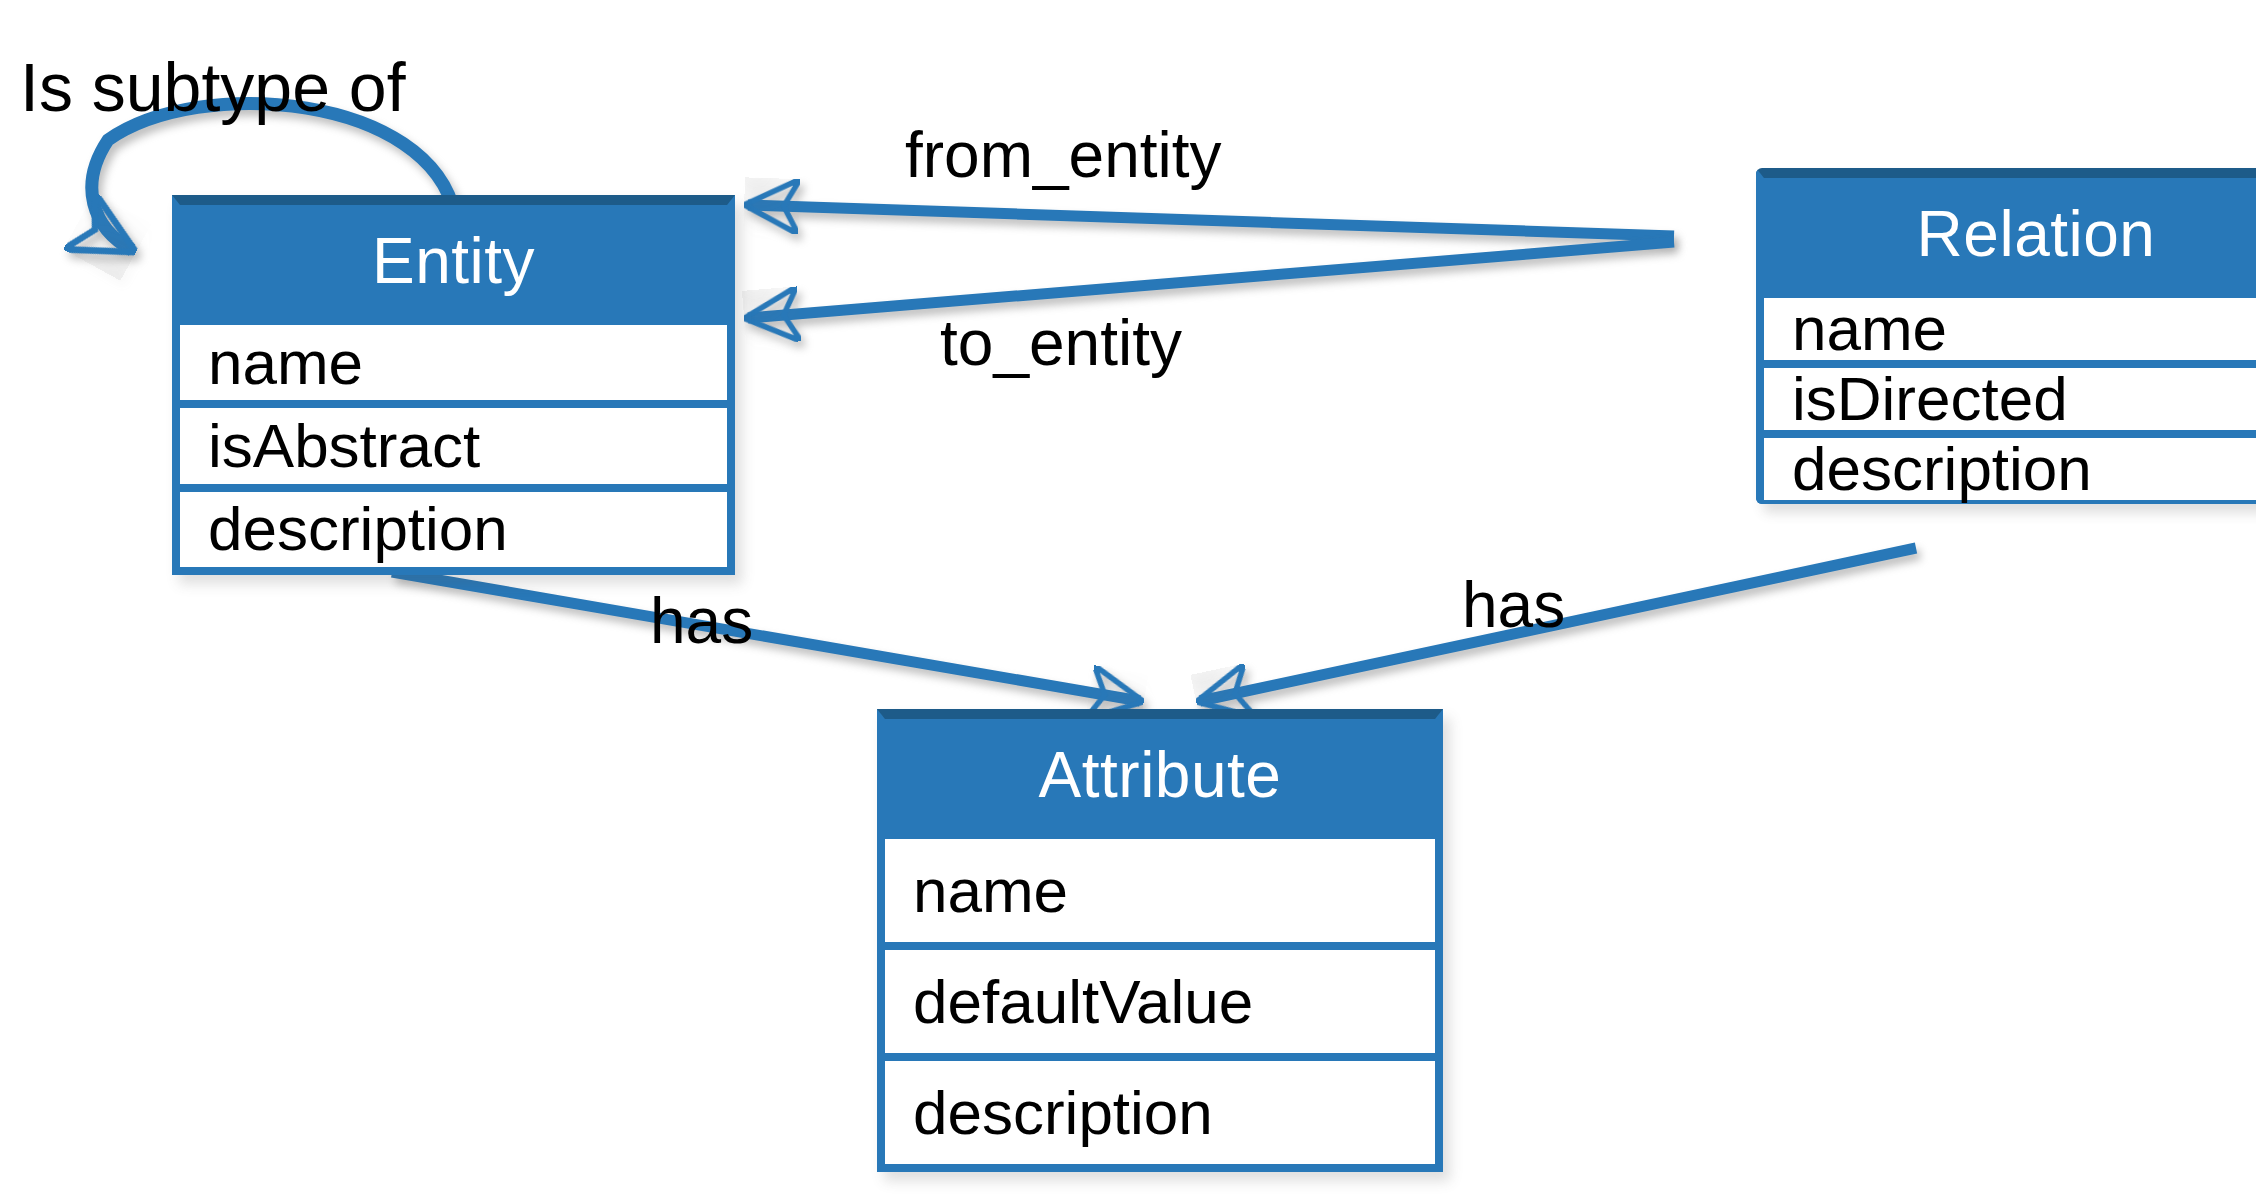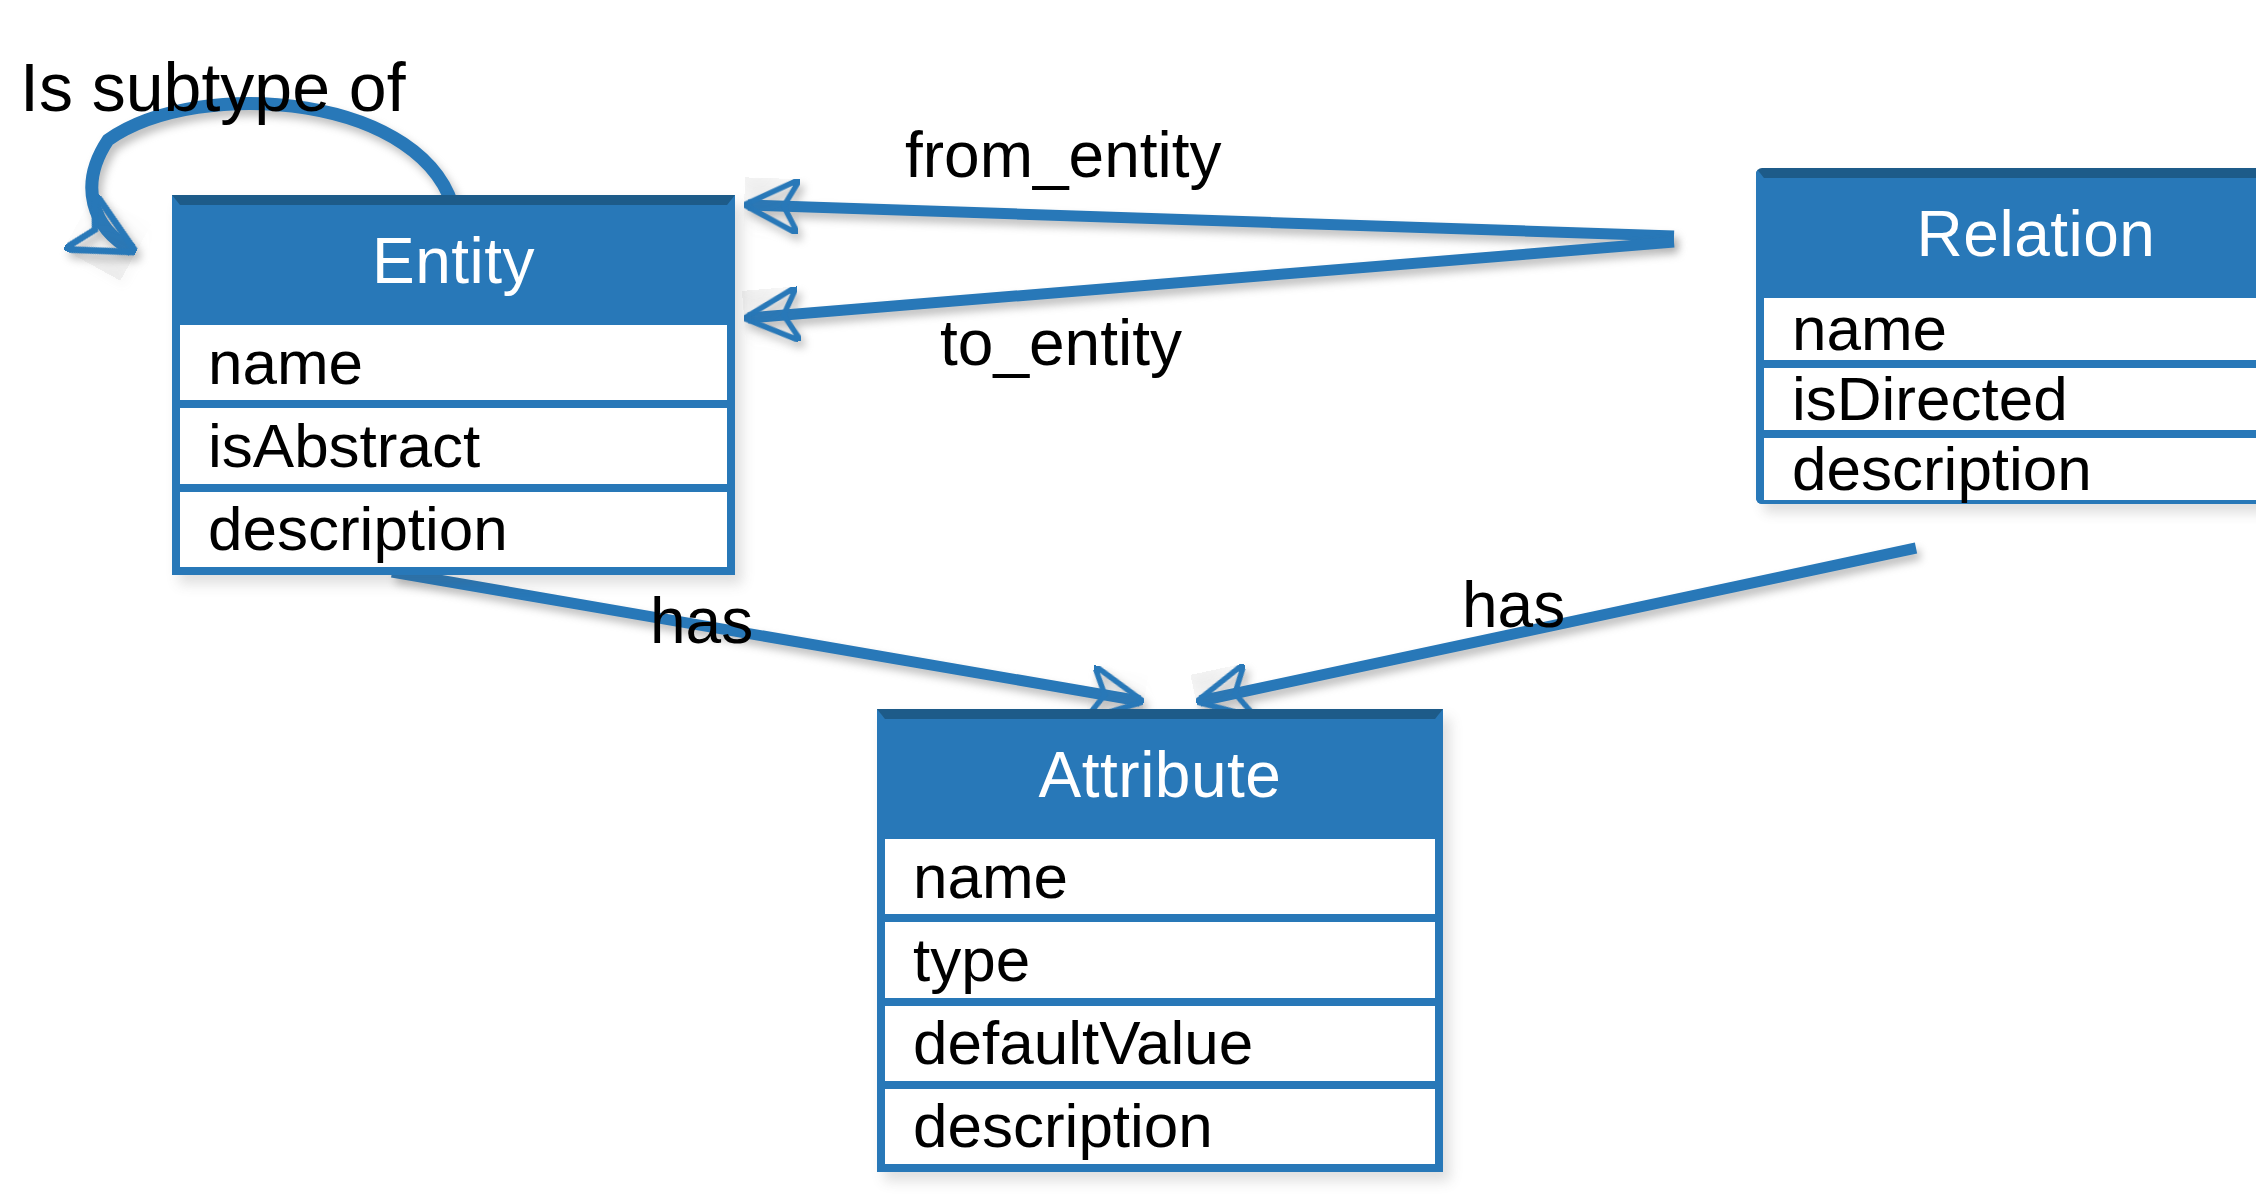--- a/index.html
+++ b/index.html
@@ -112,21 +112,20 @@
   <div class="uml-box" id="box-relation">
     <div class="uml-header">Relation</div>
     <div class="uml-row">name</div>
     <div class="uml-row">isDirected</div>
     <div class="uml-row">description</div>
   </div>
 
   <div class="uml-box" id="box-attribute">
     <div class="uml-header">Attribute</div>
     <div class="uml-row">name</div>
-    <div class="uml-row">type</div>
     <div class="uml-row">defaultValue</div>
     <div class="uml-row">description</div>
   </div>
 
   <div class="edge-label" id="lbl-subtype">Is subtype of</div>
   <div class="edge-label" id="lbl-from-entity">from_entity</div>
   <div class="edge-label" id="lbl-to-entity">to_entity</div>
   <div class="edge-label" id="lbl-has-left">has</div>
   <div class="edge-label" id="lbl-has-right">has</div>
 

